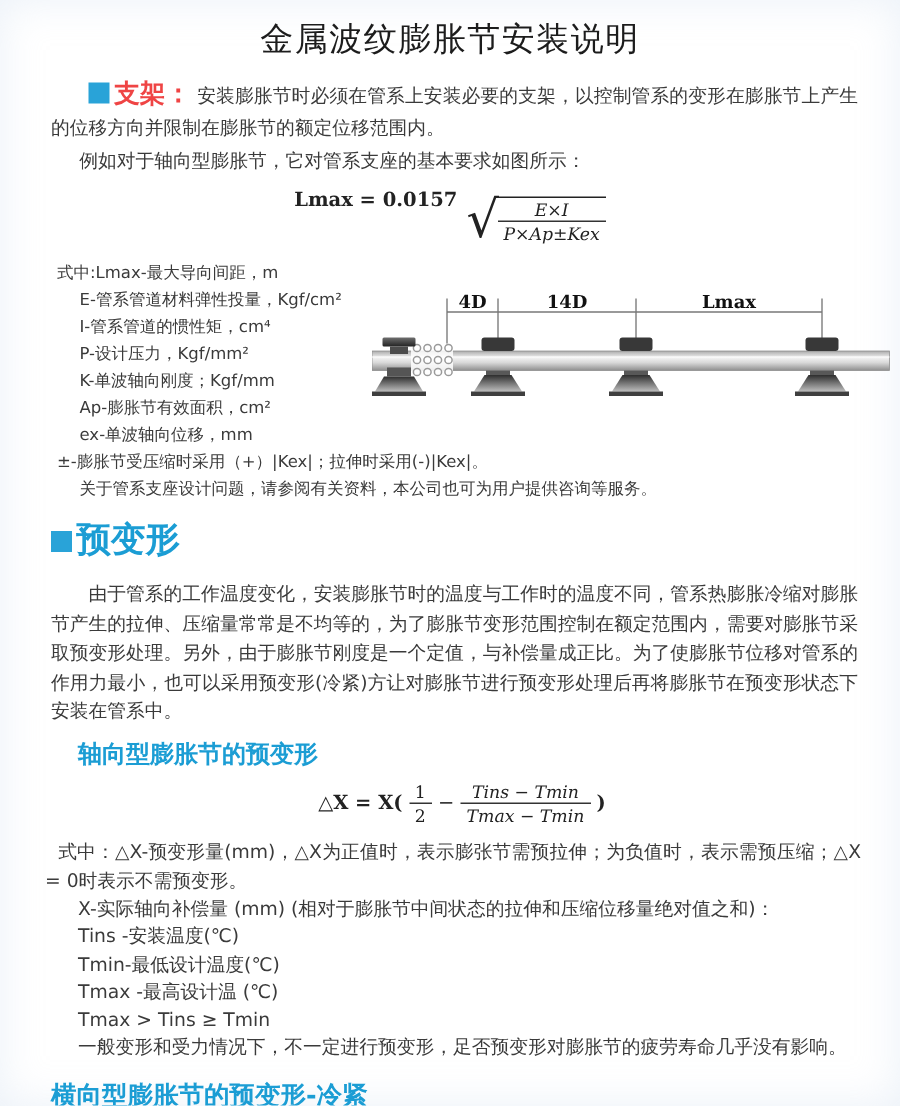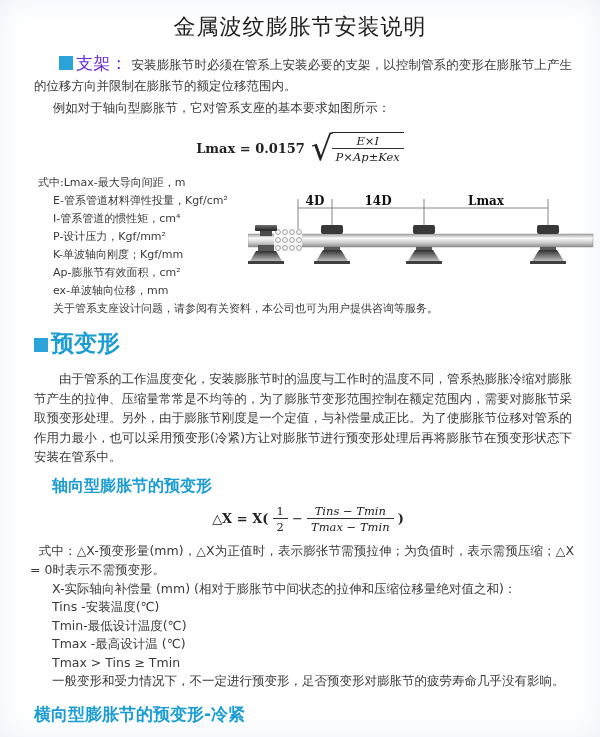--- a/index.html
+++ b/index.html
@@ -10,31 +10,31 @@
     box-shadow:inset 0 0 28px rgba(198,214,234,0.35);
   }
   .title{
     margin:13px 0 0;text-align:center;font-size:22px;font-weight:normal;
     color:#1c1c1c;letter-spacing:1px;line-height:28px;
   }
   .para{font-size:12.5px;line-height:21px;color:#3a3a3a;text-align:justify;}
   .p-support{margin:12px 28px 0 34px;text-indent:2em;}
   .p-example{margin:2px 28px 0 34px;text-indent:1.5em;line-height:20px;}
   .sec-head-inline{
-    font-size:17px;font-weight:normal;color:#6d28d9;white-space:nowrap;
+    font-size:17px;font-weight:bold;color:#ef4444;white-space:nowrap;
   }
   .bullet{
     display:inline-block;width:14px;height:14px;background:#29a3d8;
     margin-right:3px;vertical-align:-1px;
   }
   .formula{
     text-align:center;font-family:"DejaVu Serif","Liberation Serif",serif;
     color:#222;font-size:13px;
   }
-  .formula1{margin:9px 0 0 0;height:42px;display:flex;align-items:center;justify-content:center;}
+  .formula1{margin:9px 0 0 0;height:42px;display:flex;justify-content:center;}
   .f-bold{font-weight:bold;}
   .frac{display:inline-block;vertical-align:middle;text-align:center;font-size:11.5px;line-height:14px;}
   .frac .num{display:block;border-bottom:1px solid #333;padding:0 4px 0;}
   .frac .den{display:block;padding:1px 4px 0;}
   .ital{font-style:italic;}
   .sqrt{display:inline-flex;align-items:center;margin-left:6px;}
   .radical{font-size:34px;line-height:34px;font-weight:400;margin-right:-1px;color:#222;}
   .under-root{border-top:1.5px solid #222;padding-top:1px;}
   .deflist{margin:5px 0 0 38px;font-size:11px;line-height:18px;color:#3a3a3a;}
   .deflist .sub{padding-left:15px;}
@@ -69,20 +69,21 @@
 </div>
 
 <div class="deflist">
   <div>式中:Lmax-最大导向间距，m</div>
   <div class="sub">E-管系管道材料弹性投量，Kgf/cm²</div>
   <div class="sub">I-管系管道的惯性矩，cm⁴</div>
   <div class="sub">P-设计压力，Kgf/mm²</div>
   <div class="sub">K-单波轴向刚度；Kgf/mm</div>
   <div class="sub">Ap-膨胀节有效面积，cm²</div>
   <div class="sub">ex-单波轴向位移，mm</div>
+  <div>±-膨胀节受压缩时采用（+）|Kex|；拉伸时采用(-)|Kex|。</div>
   <div class="sub">关于管系支座设计问题，请参阅有关资料，本公司也可为用户提供咨询等服务。</div>
 </div>
 
 <svg class="diagram" width="350" height="100" viewBox="0 0 350 100">
   <defs>
     <linearGradient id="pipeGrad" x1="0" y1="0" x2="0" y2="1">
       <stop offset="0" stop-color="#ababab"></stop>
         <stop offset="0.35" stop-color="#f2f2f2"></stop>
       <stop offset="0.6" stop-color="#d8d8d8"></stop>
         <stop offset="1" stop-color="#8f8f8f"></stop>

